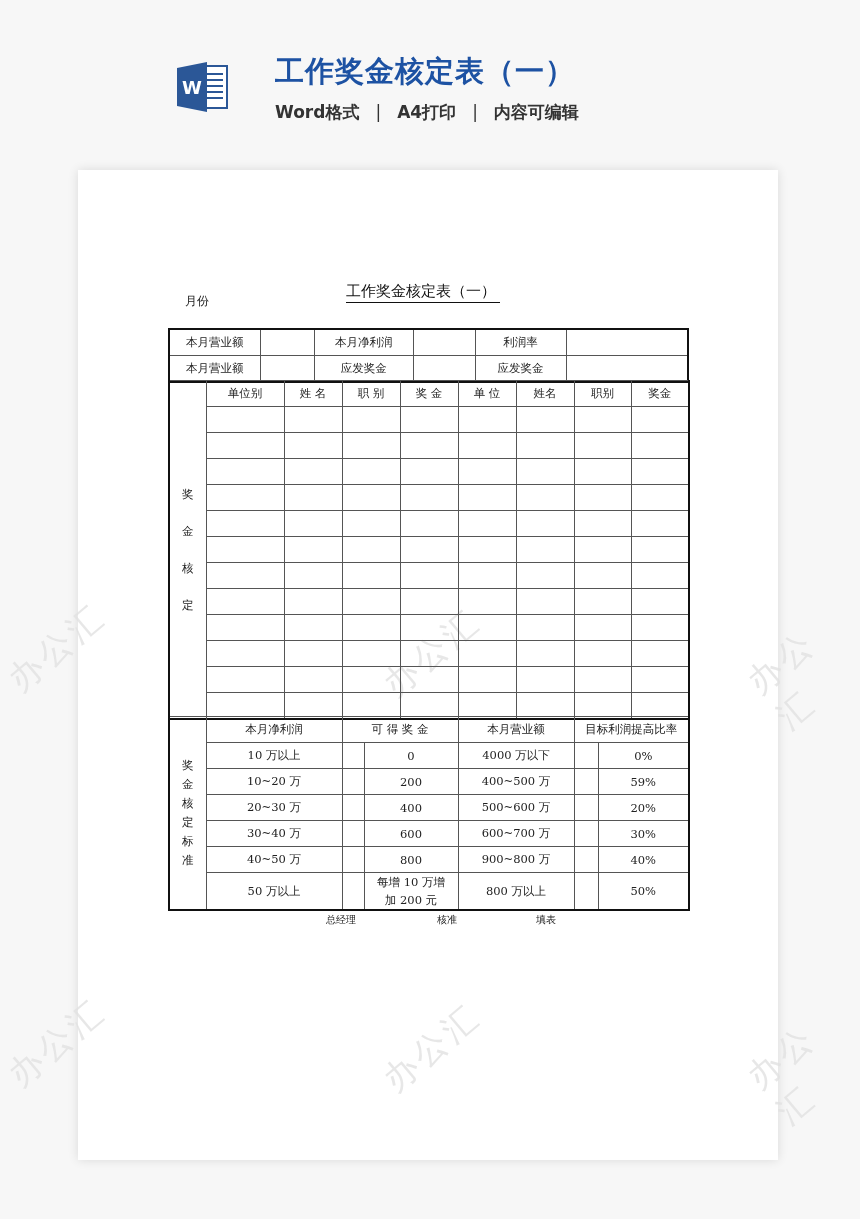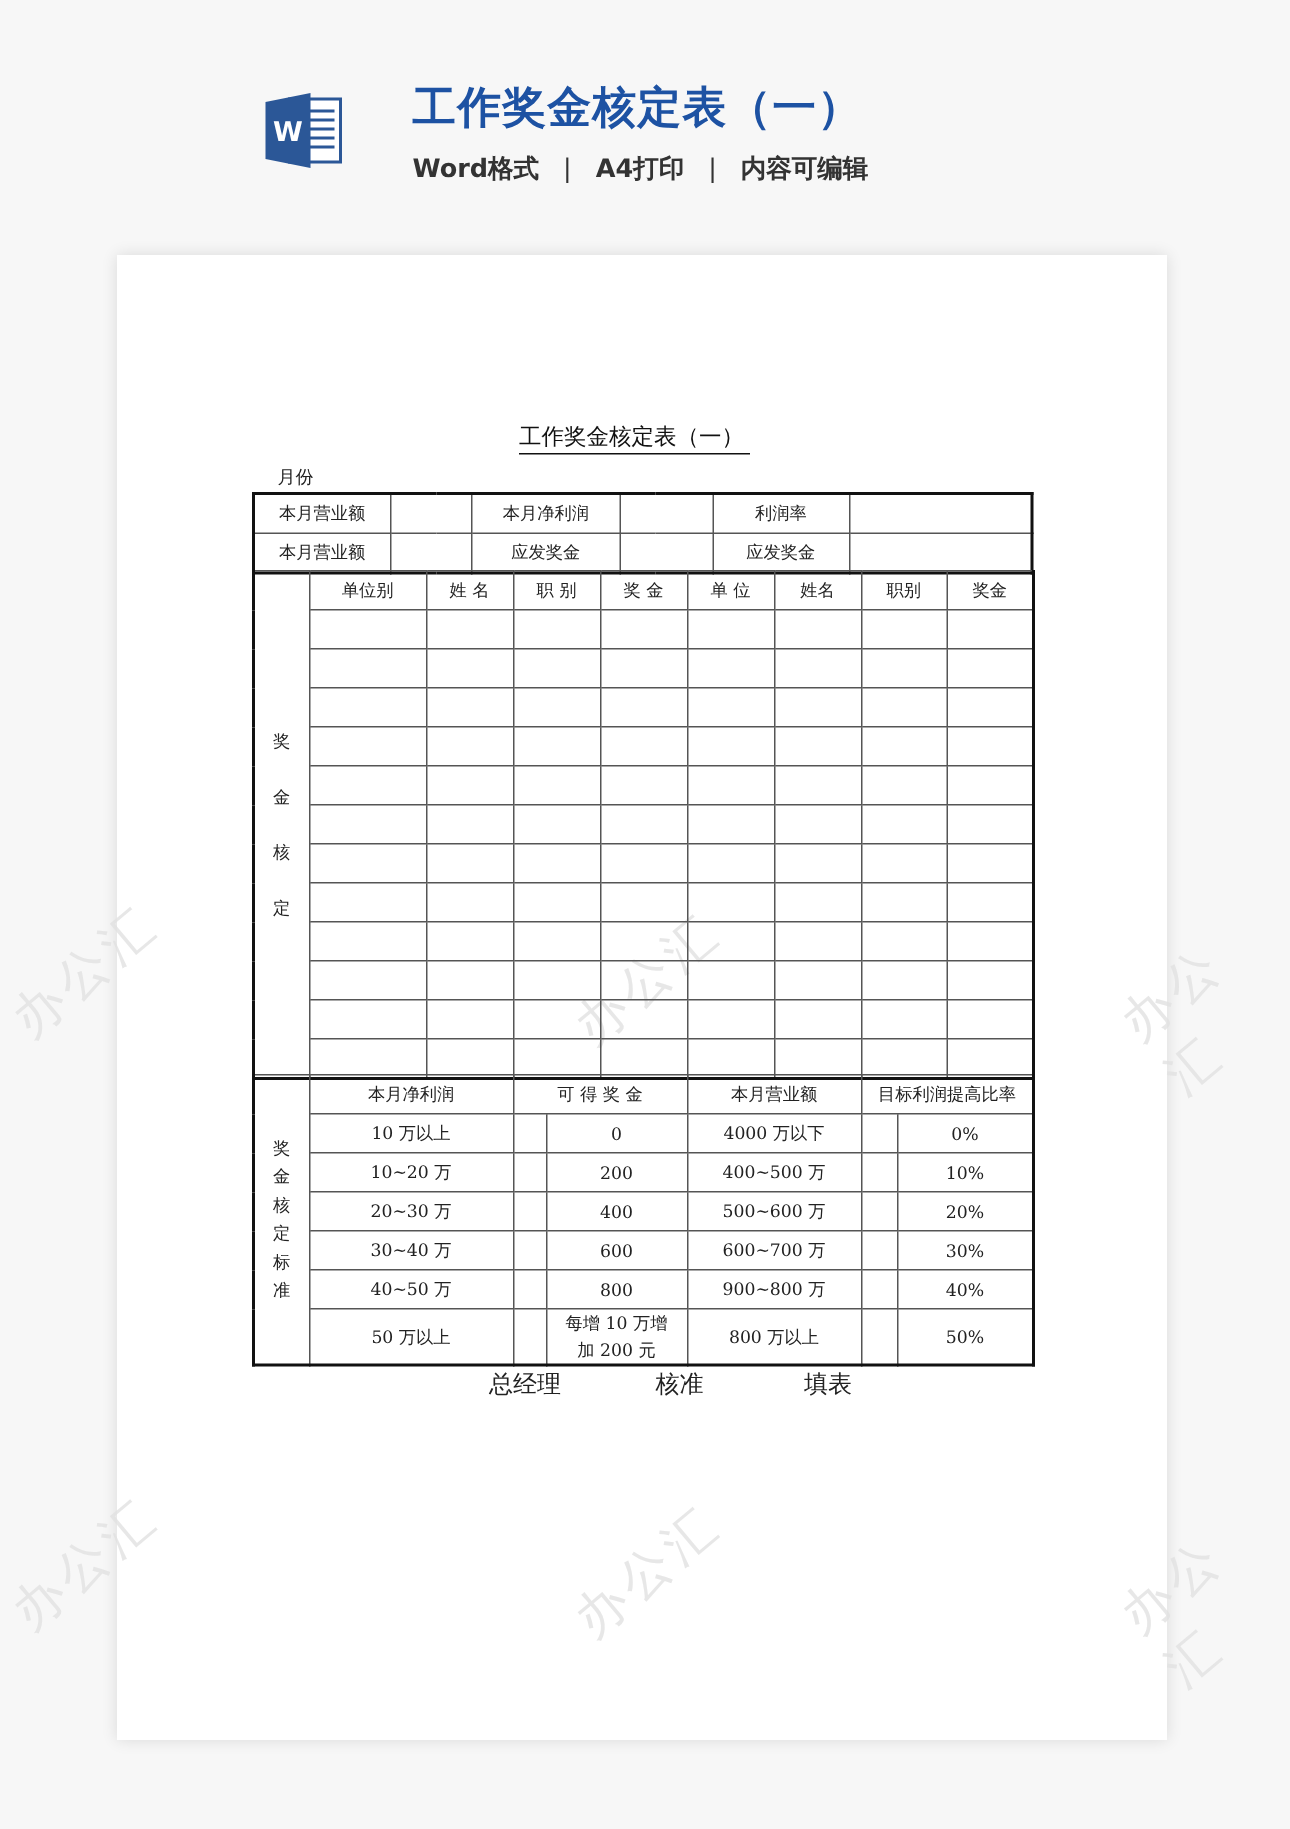--- a/index.html
+++ b/index.html
@@ -3,26 +3,26 @@
 <meta charset="utf-8">
 <style>
   html, body { margin:0; padding:0; }
   body { width:860px; height:1219px; background:#f7f7f7; position:relative; overflow:hidden; font-family:"DejaVu Sans", sans-serif; }
   .hdr-icon { position:absolute; left:175px; top:60px; width:55px; height:54px; }
   .hdr-title { position:absolute; left:275px; top:52px; font-size:29px; font-weight:bold; color:#1d52a3; letter-spacing:1px; font-family:"DejaVu Sans", sans-serif; }
   .hdr-sub { position:absolute; left:275px; top:101px; font-size:17px; font-weight:bold; color:#333; font-family:"DejaVu Sans", sans-serif; white-space:pre; }
   .hdr-sub span.sep { margin:0 16px; font-weight:normal; }
   .page { position:absolute; left:78px; top:170px; width:700px; height:990px; background:#fff; box-shadow:0 0 10px rgba(0,0,0,0.12); }
   .doc-title { position:absolute; left:346px; top:282px; font-size:15px; color:#111; border-bottom:1px solid #111; padding:0 4px 1px 0; font-family:"DejaVu Sans", sans-serif; }
-  .month { position:absolute; left:185px; top:310px; font-size:12px; color:#222; font-family:"DejaVu Serif", serif; }
+  .month { position:absolute; left:185px; top:293px; font-size:12px; color:#222; font-family:"DejaVu Serif", serif; }
   table.main { position:absolute; left:168px; top:328px; width:521px; border-collapse:collapse; border:2px solid #111; table-layout:fixed; font-family:"DejaVu Serif", serif; font-size:11.5px; color:#222; }
   table.main td { border:1px solid #555; text-align:center; padding:0; height:25px; }
   .vert { line-height:37px; }
   .vert2 { line-height:19px; }
-  .sign { position:absolute; top:913px; font-size:16px; color:#222; font-family:"DejaVu Serif", serif; }
+  .sign { position:absolute; top:913px; font-size:10px; color:#222; font-family:"DejaVu Serif", serif; }
   .wm { position:absolute; font-size:34px; color:rgba(225,225,225,0.8); transform:rotate(-40deg); font-family:"DejaVu Sans", sans-serif; pointer-events:none; letter-spacing:4px; }
 </style>
 </head>
 <body>
 
 <div class="hdr-icon">
   <svg width="55" height="54" viewBox="0 0 55 54">
     <rect x="18" y="6" width="34" height="42" fill="#fff" stroke="#2b5797" stroke-width="2"></rect>
     <line x1="30" y1="14" x2="48" y2="14" stroke="#2b5797" stroke-width="2"></line>
     <line x1="30" y1="20" x2="48" y2="20" stroke="#2b5797" stroke-width="2"></line>
@@ -262,21 +262,21 @@
     <td>4000 万以下</td>
         <td></td>
     <td>0%</td>
   </tr>
   <tr>
     <td>10~20 万</td>
         <td></td>
     <td>200</td>
     <td>400~500 万</td>
         <td></td>
-    <td>10%</td>
+    <td>59%</td>
   </tr>
   <tr>
     <td>20~30 万</td>
         <td></td>
     <td>400</td>
     <td>500~600 万</td>
         <td></td>
     <td>20%</td>
   </tr>
   <tr>

